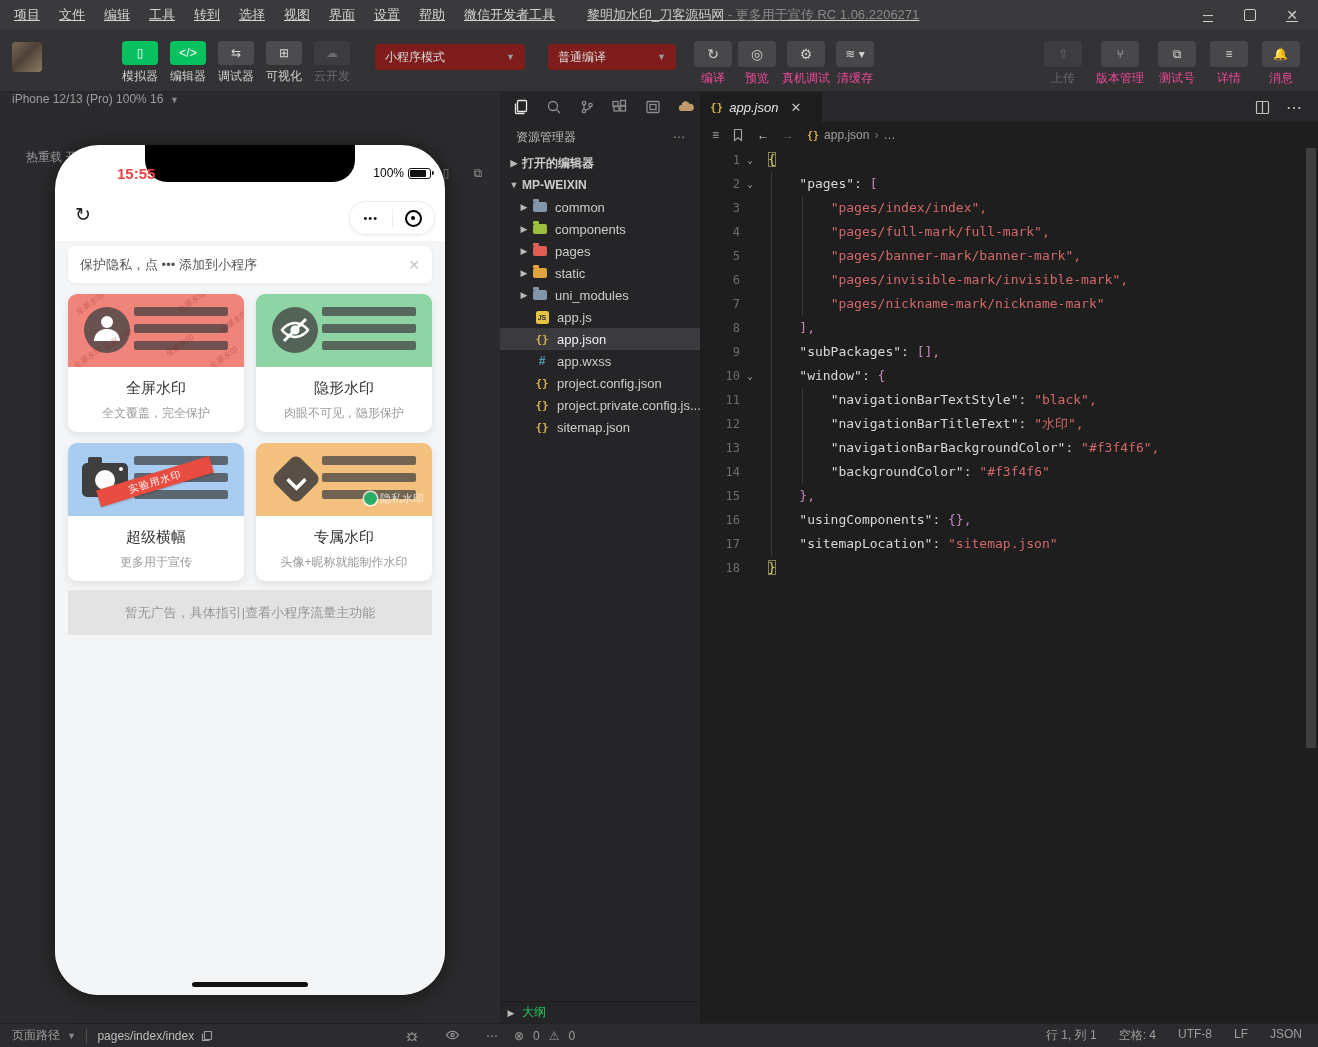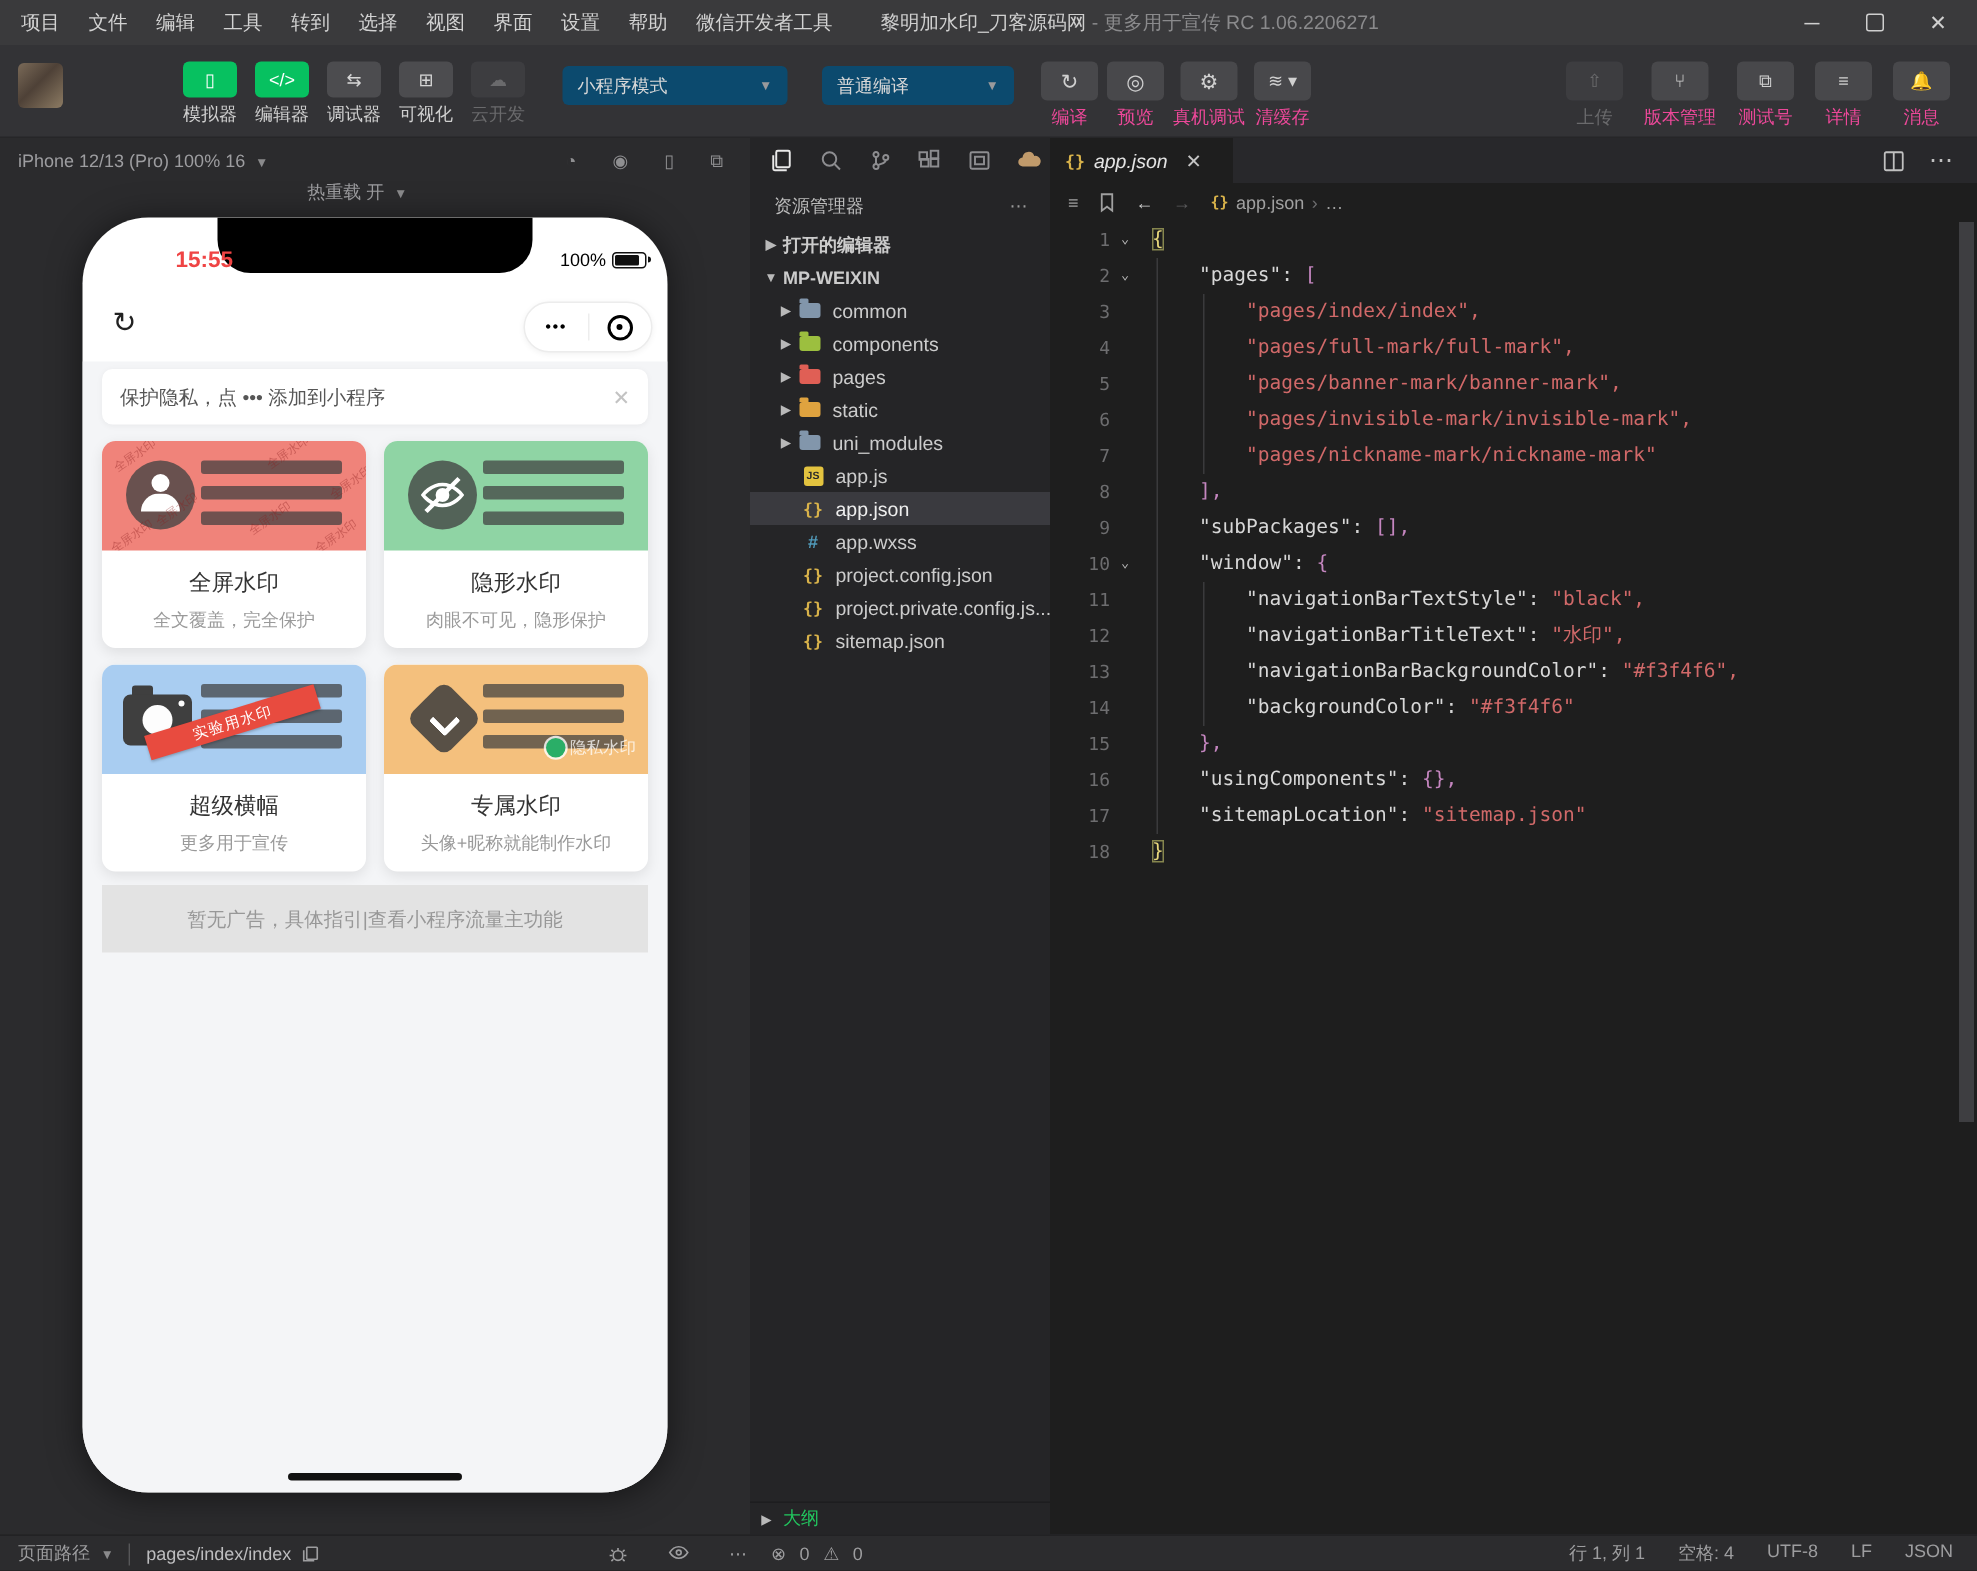--- a/index.html
+++ b/index.html
@@ -1,21 +1,21 @@
 <!DOCTYPE html>
 <html><head>
 <meta charset="utf-8">
 <style>
   * { margin:0; padding:0; box-sizing:border-box; }
   html,body { width:1318px; height:1047px; overflow:hidden; background:#1e1e1e;
     font-family:"Liberation Sans", sans-serif; -webkit-font-smoothing:antialiased; }
 
   
   #titlebar { position:absolute; left:0; top:0; width:1318px; height:30px;
-    background:#3a3a3c; display:flex; align-items:center; color:#d2d2d2; font-size:13px; }
+    background:#3a3a3c; display:flex; align-items:center; color:#d2d2d2; font-size:13px;text-decoration:underline; }
   #menus { display:flex; gap:19px; padding-left:14px; }
   #menus span { cursor:default; }
   #win-title { margin-left:32px; color:#cfcfcf; white-space:nowrap; }
   #win-title .sub { color:#8a8a8c; }
   #win-controls { margin-left:auto; display:flex; align-items:center; gap:14px; padding-right:12px; color:#cfcfcf; }
   #win-controls .wc { width:28px; height:22px; display:flex; align-items:center; justify-content:center; font-size:14px; }
   .wc-max { width:12px; height:12px; border:1.5px solid #cfcfcf; border-radius:2px; }
 
   
   #toolbar { position:absolute; left:0; top:30px; width:1318px; height:62px;
@@ -23,39 +23,39 @@
   #avatar { position:absolute; left:12px; top:12px; width:30px; height:30px; border-radius:4px;
     background:linear-gradient(135deg,#7a6a58 0%, #4e4137 45%, #8c7b63 100%); }
   .tb-item { display:flex; flex-direction:column; align-items:center; gap:3px; }
   .tb-icon { width:36px; height:24px; border-radius:4px; background:#4c4c4f; color:#d6d6d6;
     display:flex; align-items:center; justify-content:center; font-size:12px; }
   .tb-item .lbl { font-size:12px; color:#cfcfcf; white-space:nowrap; }
   .tb-item.green .tb-icon { background:#07c160; color:#fff; }
   .tb-item.disabled .tb-icon { background:#3d3d40; color:#6a6a6c; }
   .tb-item.disabled .lbl { color:#6a6a6c; }
   #mode-group { position:absolute; left:122px; top:11px; display:flex; gap:12px; }
-  .dropdown { height:26px; background:#0c4a6e; border-radius:4px; color:#d8d8d8; font-size:12px;
+  .dropdown { height:26px; background:#7f1d1d; border-radius:4px; color:#d8d8d8; font-size:12px;
     display:flex; align-items:center; padding:0 10px; }
   .dropdown .caret { margin-left:auto; color:#9a9a9c; font-size:9px; padding-left:10px; }
   #dd-mode { position:absolute; left:375px; top:14px; width:150px; }
   #dd-compile { position:absolute; left:548px; top:14px; width:128px; }
   #compile-pill { position:absolute; left:694px; top:11px; display:flex; gap:6px; }
   .act-item { display:flex; flex-direction:column; align-items:center; gap:3px; }
   .act-icon { width:38px; height:26px; border-radius:4px; background:#48484b; color:#d0d0d0;
     display:flex; align-items:center; justify-content:center; font-size:14px; }
   .act-item .lbl { font-size:12px; color:#ec4899; white-space:nowrap; }
   #right-actions { position:absolute; right:18px; top:11px; display:flex; gap:14px; }
   .disabled .act-icon { background:#3d3d40; color:#6a6a6c; }
   .disabled .lbl { color:#6a6a6c; }
   svg.ic { display:block; }
 
   
   #simulator { position:absolute; left:0; top:92px; width:500px; height:931px; background:#2b2b2d; }
-  #sim-top { position:absolute; left:0; top:0; width:500px; height:30px; display:flex; align-items:center;
-    color:#9d9da0; font-size:12px; }
+  #sim-top { position:absolute; left:0; top:0; width:500px; height:30px; display:flex; 
+    color:#9d9da0; font-size:12px;flex-direction:column; }
   #sim-top .dev { padding-left:12px; }
   #sim-top .hot { padding-left:26px;margin-top:43px; }
   #sim-top .caret { font-size:9px; color:#8a8a8c; padding-left:4px; }
   #sim-top-icons { margin-left:auto; display:flex; gap:24px; padding-right:18px; color:#8f8f91; }
 
   
   #phone { position:absolute; left:55px; top:53px; width:390px; height:850px; background:#ffffff;
     border-radius:44px; box-shadow:0 2px 22px rgba(0,0,0,.5); overflow:hidden; }
   #phone-content { position:absolute; left:0; top:96px; right:0; bottom:0; background:#f4f5f7; }
   #notch { position:absolute; left:90px; top:0; width:210px; height:37px; background:#000;

